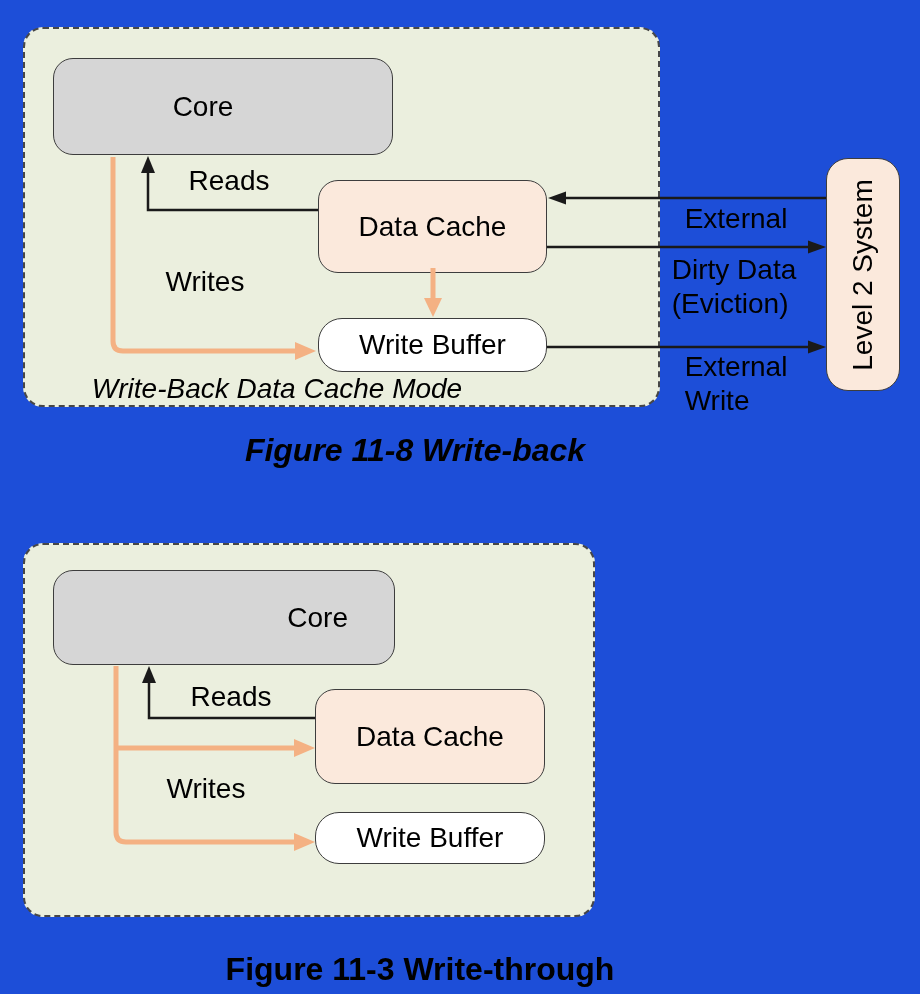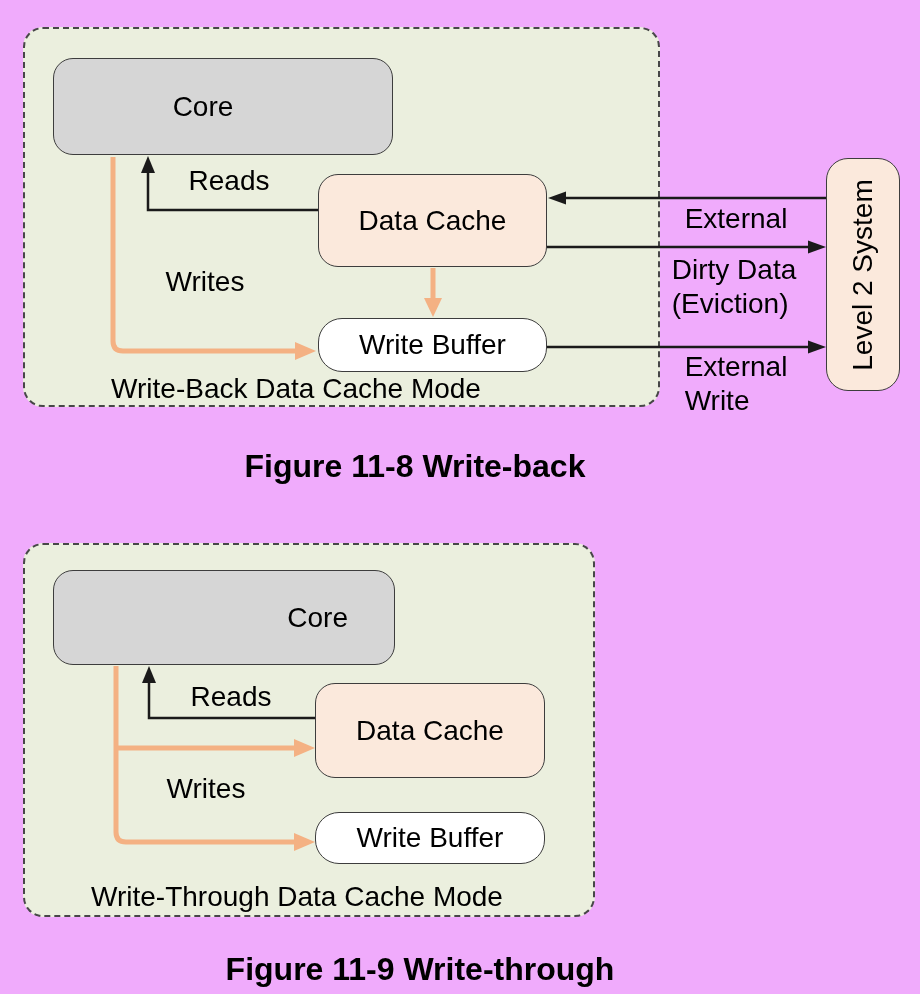--- a/index.html
+++ b/index.html
@@ -1,20 +1,20 @@
 <!DOCTYPE html>
 <html><head>
 <meta charset="utf-8">
 <style>
   html, body { margin: 0; padding: 0; background: #ffffff; }
   .canvas {
     position: relative;
     width: 920px;
     height: 994px;
-    background: #f0abfc;
+    background: #1d4ed8;
     font-family: "Liberation Sans", sans-serif;
     color: #000000;
     overflow: hidden;
   }
   .dashed-box {
     position: absolute;
     background: #EBEFDE;
     border: 2px dashed #474747;
     border-radius: 20px;
     box-sizing: border-box;
@@ -24,21 +24,21 @@
     display: flex;
     align-items: center;
     justify-content: center;
     border: 1.5px solid #3d3d3d;
     box-sizing: border-box;
     font-size: 28px;
     line-height: 1;
     white-space: nowrap;
   }
   .node-core   { background: #D6D6D6; border-radius: 20px; }
-  .node-cache  { background: #FBE9DC; border-radius: 20px; }
+  .node-cache  { background: #FBE9DC; border-radius: 20px; margin-top: 6px; }
   .node-buffer { background: #FFFFFF; border-radius: 24px; text-align: right; }
   .node-l2     { background: #FBE9DC; border-radius: 22px; }
   .node-l2 span { transform: rotate(-90deg); white-space: nowrap; }
   .lbl {
     position: absolute;
     transform: translate(-50%, -50%);
     font-size: 28px;
     line-height: 34px;
     white-space: nowrap;
     text-align: left;
@@ -78,50 +78,49 @@
   <div class="node node-buffer" style="left:318px; top:318px; width:229px; height:54px;">
     <span>Write Buffer</span>
   </div>
 
   <div class="node node-l2" style="left:826px; top:158px; width:74px; height:233px;">
     <span>Level 2 System</span>
   </div>
 
   <div class="lbl" style="left:229px; top:181px;">Reads</div>
   <div class="lbl" style="left:205px; top:282px;">Writes</div>
-  <div class="lbl" style="left:296px; top:389px;">Write-Back Data Cache Mode</div>
+  <div class="lbl" style="left:277px; top:389px;font-style:italic;">Write-Back Data Cache Mode</div>
   <div class="lbl" style="left:736px; top:219px;">External</div>
   <div class="lbl" style="left:736px; top:384px;">
     <span>External</span><br>
     <span>Write</span>
   </div>
   <div class="lbl" style="left:734px; top:287px;">
     <span>Dirty Data</span><br>
     <span>(Eviction)</span>
   </div>
-  <div class="caption" style="left:415px; top:466px;">Figure 11-8 Write-back</div>
+  <div class="caption" style="left:415px; top:450px;font-style:italic;">Figure 11-8 Write-back</div>
 
   <div class="dashed-box" style="left:23px; top:543px; width:572px; height:374px;"></div>
 
   <div class="node node-core" style="left:53px; top:570px; width:342px; height:95px; justify-content:flex-end; padding-right:46px;">
     <span>Core</span>
   </div>
 
   <div class="node node-cache" style="left:315px; top:683px; width:230px; height:95px;">
     <span>Data Cache</span>
   </div>
 
   <div class="node node-buffer" style="left:315px; top:812px; width:230px; height:52px;">
     <span>Write Buffer</span>
   </div>
 
   <div class="lbl" style="left:231px; top:697px;">Reads</div>
   <div class="lbl" style="left:206px; top:789px;">Writes</div>
-  <div class="lbl" style="left:297px; top:897px;">Write-Through Data Cache Mode</div>
-  <div class="caption" style="left:420px; top:969px;">Figure 11-9 Write-through</div>
+  <div class="caption" style="left:420px; top:969px;">Figure 11-3 Write-through</div>
 
   <svg class="connectors" width="920" height="994" viewBox="0 0 920 994">
 
     <path class="stroke-black" d="M318,210 H148 V172"></path>
     <polygon class="fill-black" points="141,173 155,173 148,156"></polygon>
 
     <path class="stroke-orange" d="M113,157 V341 Q113,351 123,351 H295"></path>
     <polygon class="fill-orange" points="295,342 295,360 316,351"></polygon>
 
     <path class="stroke-orange" d="M433,268 V299"></path>

